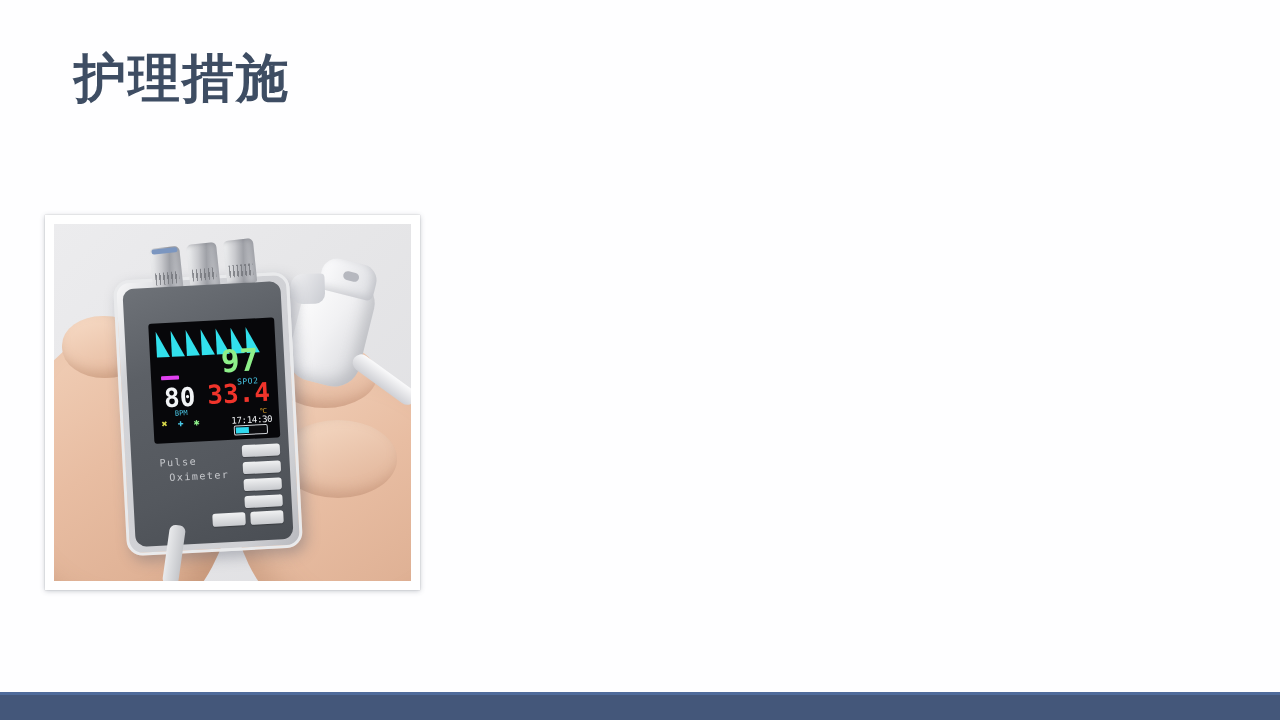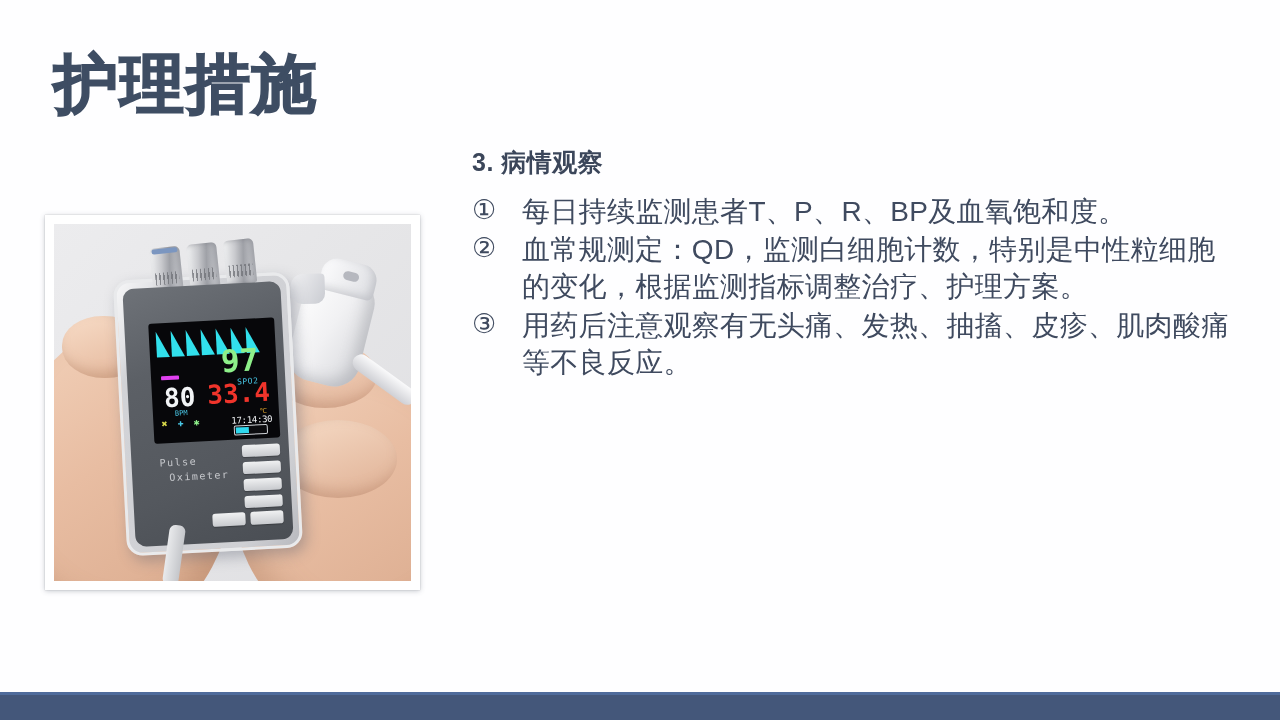--- a/index.html
+++ b/index.html
@@ -27,25 +27,25 @@
       radial-gradient(#d6dae4 0.6px, transparent 0.7px),
       radial-gradient(#e7eaf1 0.5px, transparent 0.6px);
     background-size: 8px 8px, 4px 4px;
     background-position: 0 0, 2px 2px;
     overflow: hidden;
   }
 
   
   .title {
     position: absolute;
-    left: 54px;
+    left: 74px;
     top: 50px;
-    font-size: 64px;
+    font-size: 52px;
     line-height: 1.08;
-    font-weight: bold;
+    font-weight: normal;
     color: #3e4d63;
     letter-spacing: 2px;
     white-space: nowrap;
     -webkit-text-stroke: 1.6px #3e4d63;
   }
 
   
   .photo-frame {
     position: absolute;
     left: 45px;
@@ -407,33 +407,15 @@
             <div class="btn-w"></div>
             <div class="btn-w"></div>
           </div>
         </div>
       </div>
 
       <div class="cable-bottom"></div>
     </div>
   </div>
 
-  <div class="content">
-    <div class="subhead">3. 病情观察</div>
-
-    <div class="item">
-      <div class="marker">①</div>
-      <div class="item-text">每日持续监测患者T、P、R、BP及血氧饱和度。</div>
-    </div>
-
-    <div class="item">
-      <div class="marker">②</div>
-      <div class="item-text">血常规测定：QD，监测白细胞计数，特别是中性粒细胞的变化，根据监测指标调整治疗、护理方案。</div>
-    </div>
-
-    <div class="item">
-      <div class="marker">③</div>
-      <div class="item-text">用药后注意观察有无头痛、发热、抽搐、皮疹、肌肉酸痛等不良反应。</div>
-    </div>
-  </div>
 
   <div class="footer"></div>
 </div>
 
 </body></html>

